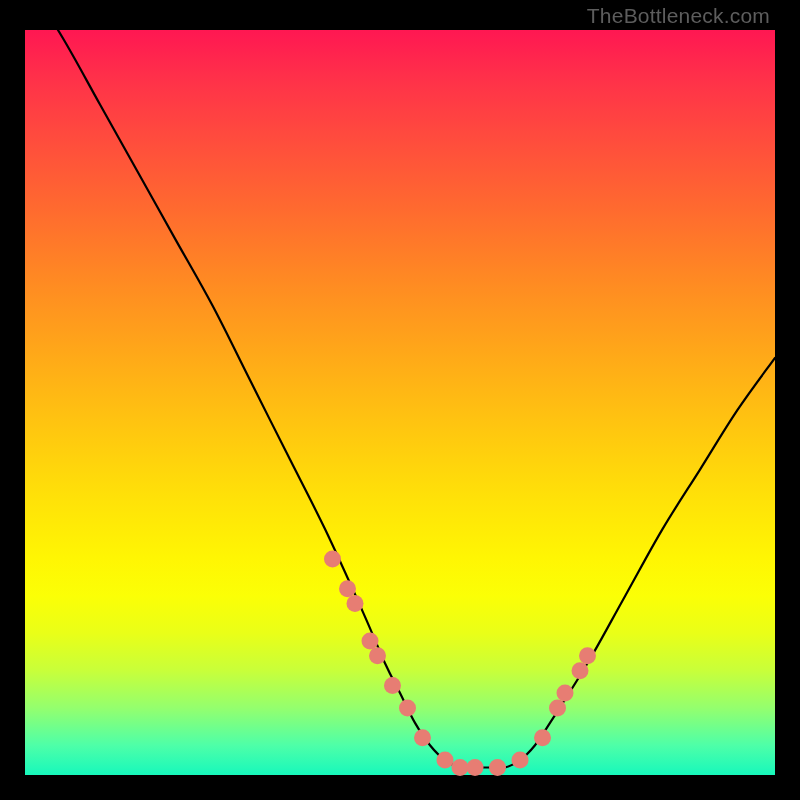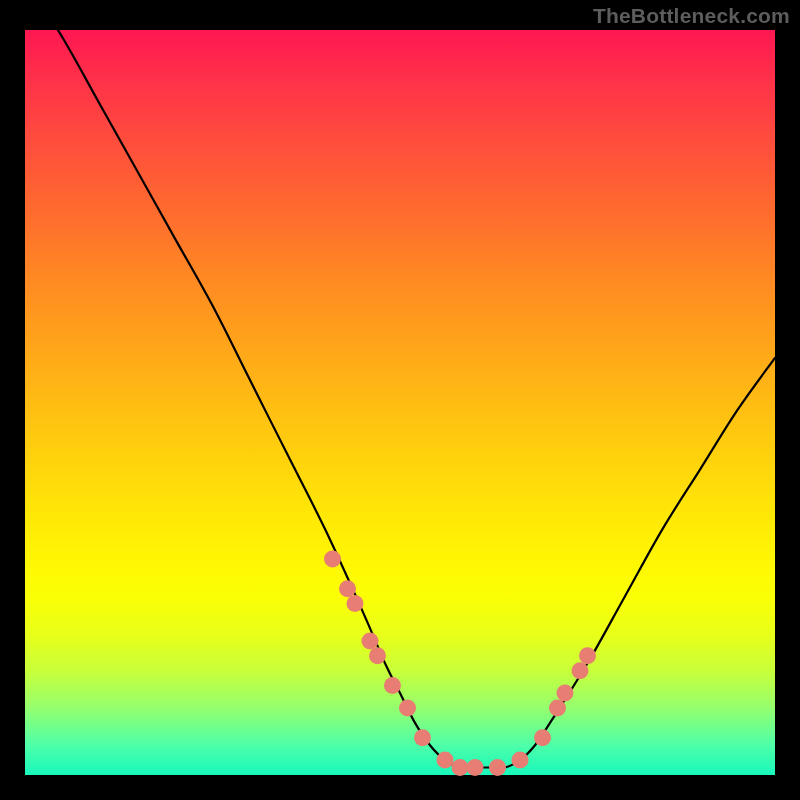--- a/index.html
+++ b/index.html
@@ -6,24 +6,24 @@
   html, body { width: 800px; height: 800px; overflow: hidden; background: #000; }
   .frame {
     position: relative;
     width: 800px;
     height: 800px;
     background: #000;
   }
   .watermark {
     position: absolute;
     top: 4px;
-    right: 10px;
+    right: 30px;
     font-family: Arial, Helvetica, sans-serif;
     font-size: 21px;
-    font-weight: 700;
+    font-weight: 400;
     color: #5d5d5d;
     letter-spacing: 0.2px;
     z-index: 10;
   }
   .plot {
     position: absolute;
     left: 25px;
     top: 30px;
     width: 750px;
     height: 745px;

